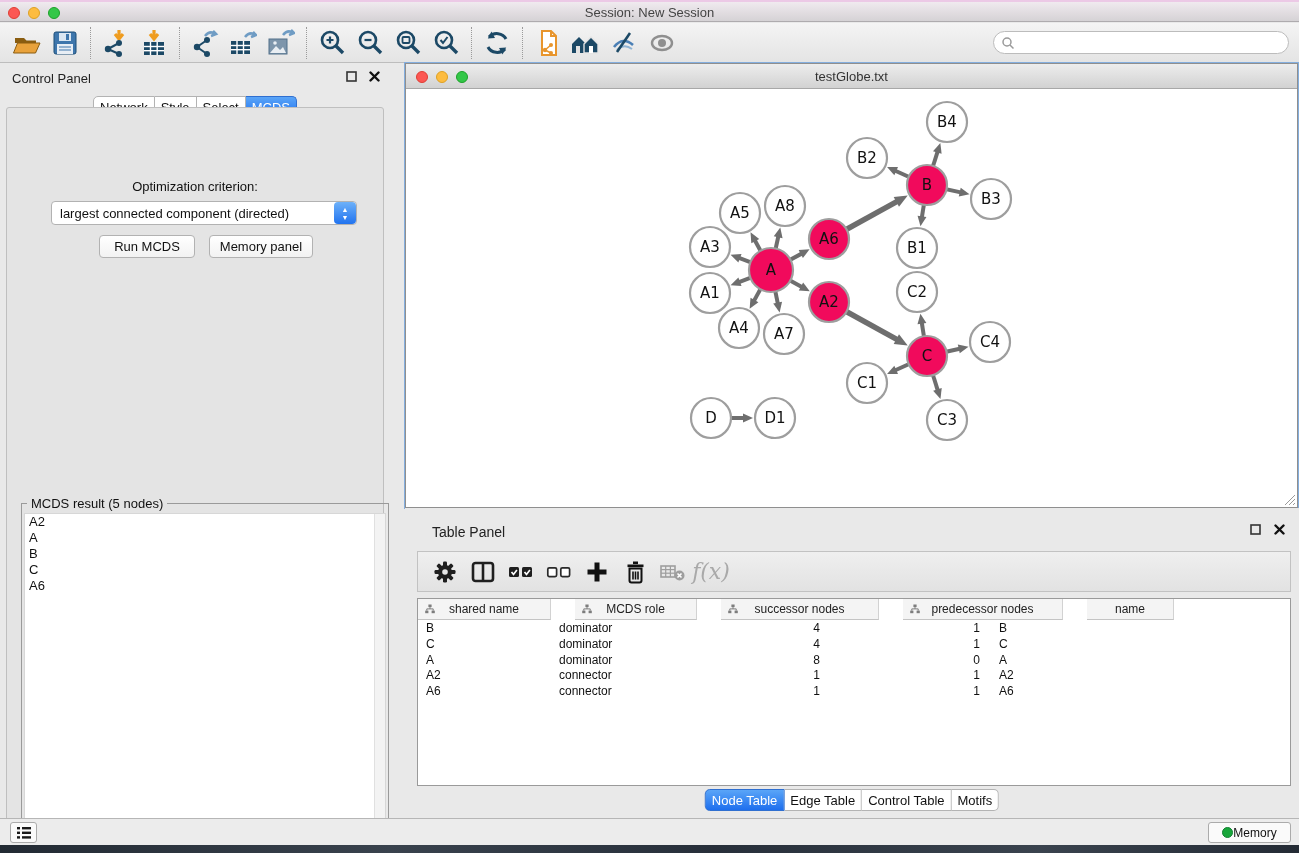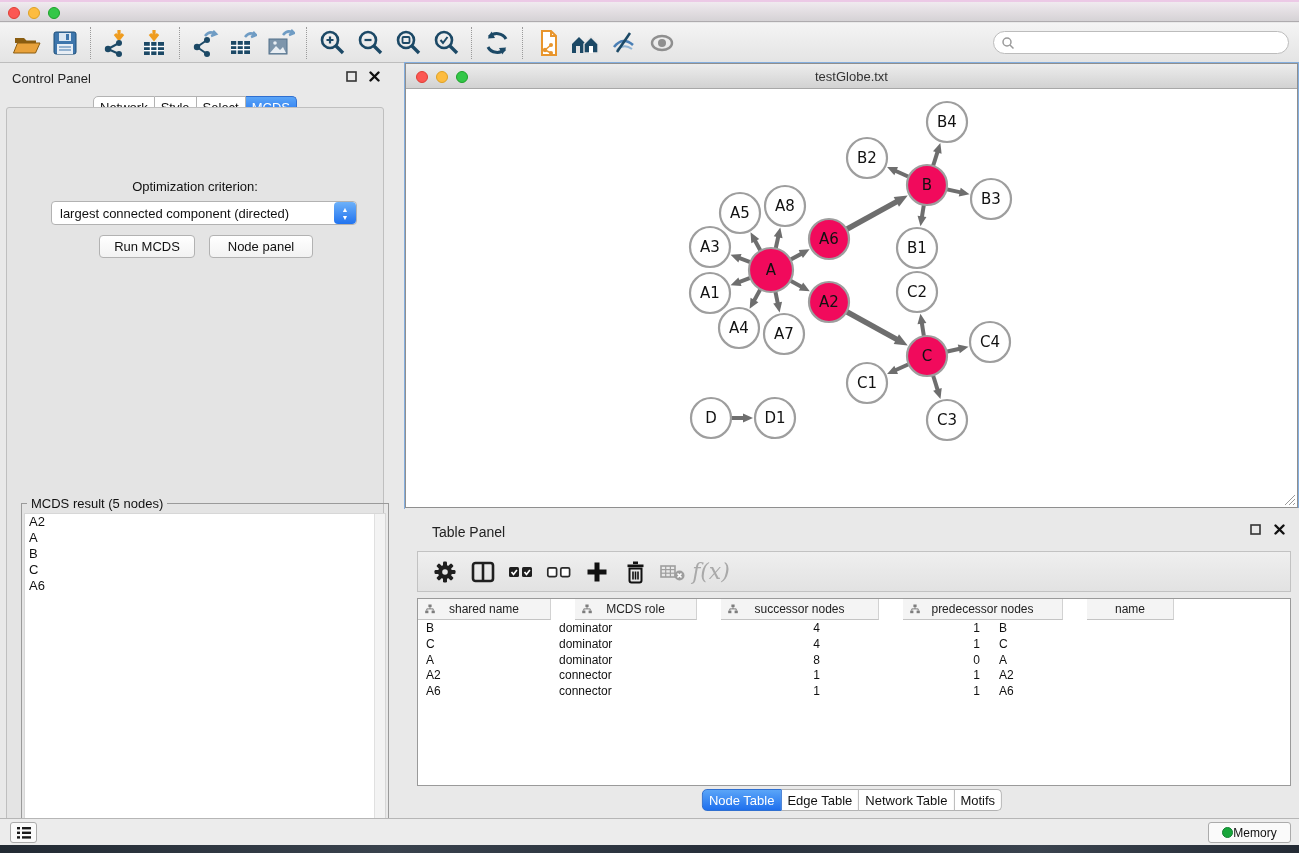--- a/index.html
+++ b/index.html
@@ -125,20 +125,21 @@
 <body>
 
 <div class="app">
 
   <div class="titlebar">
     <div class="lights">
       <div class="light red"></div>
       <div class="light yellow"></div>
       <div class="light green"></div>
     </div>
+    <div class="title">Session: New Session</div>
   </div>
 
   <div class="toolbar">
     <div class="tbtn">
       <svg width="30" height="26" viewBox="0 0 30 26">
         <path d="M3 8 L12 8 L14.5 10.5 L24 10.5 L24 13 L3 13 Z" fill="#8a5d10"></path>
         <path d="M5.5 13 L28 13 L23.5 23 L1.5 23 Z" fill="#e9a23b" stroke="#8a5d10" stroke-width="1"></path>
       </svg>
     </div>
     <div class="tbtn">
@@ -302,21 +303,21 @@
     <div class="cp-box">
       <div class="opt-label">Optimization criterion:</div>
       <div class="dropdown">
         <div class="dval">largest connected component (directed)</div>
         <div class="stepper">
           <span>▲</span>
             <span>▼</span>
         </div>
       </div>
       <div class="btn btn-run">Run MCDS</div>
-      <div class="btn btn-close">Node panel</div>
+      <div class="btn btn-close">Memory panel</div>
       <div class="mcds-field">
         <div class="mcds-legend">MCDS result (5 nodes)</div>
         <div class="mcds-list">
           <div>
               <div class="mcds-item">A2</div>
               <div class="mcds-item">A</div>
               <div class="mcds-item">B</div>
               <div class="mcds-item">C</div>
               <div class="mcds-item">A6</div>
             </div>
@@ -577,21 +578,21 @@
             <div class="td" style="width: 122px;">connector</div>
             <div class="td num" style="width: 158px;">1</div>
             <div class="td num" style="width: 160px;">1</div>
             <div class="td" style="width: 87px;">A6</div>
           </div>
         </div>
     </div>
     <div class="seg tp-tabs">
         <div class="tab active">Node Table</div>
         <div class="tab">Edge Table</div>
-        <div class="tab">Network Table</div>
+        <div class="tab">Control Table</div>
         <div class="tab">Motifs</div>
       </div>
   </div>
 
   <div class="statusbar">
     <div class="sq-btn list-btn">
       <svg width="16" height="14" viewBox="0 0 16 14">
         <rect x="1" y="1" width="3" height="2.4" fill="#1a1a1a"></rect>
           <rect x="6" y="1" width="9" height="2.4" fill="#1a1a1a"></rect>
         <rect x="1" y="5.6" width="3" height="2.4" fill="#1a1a1a"></rect>

